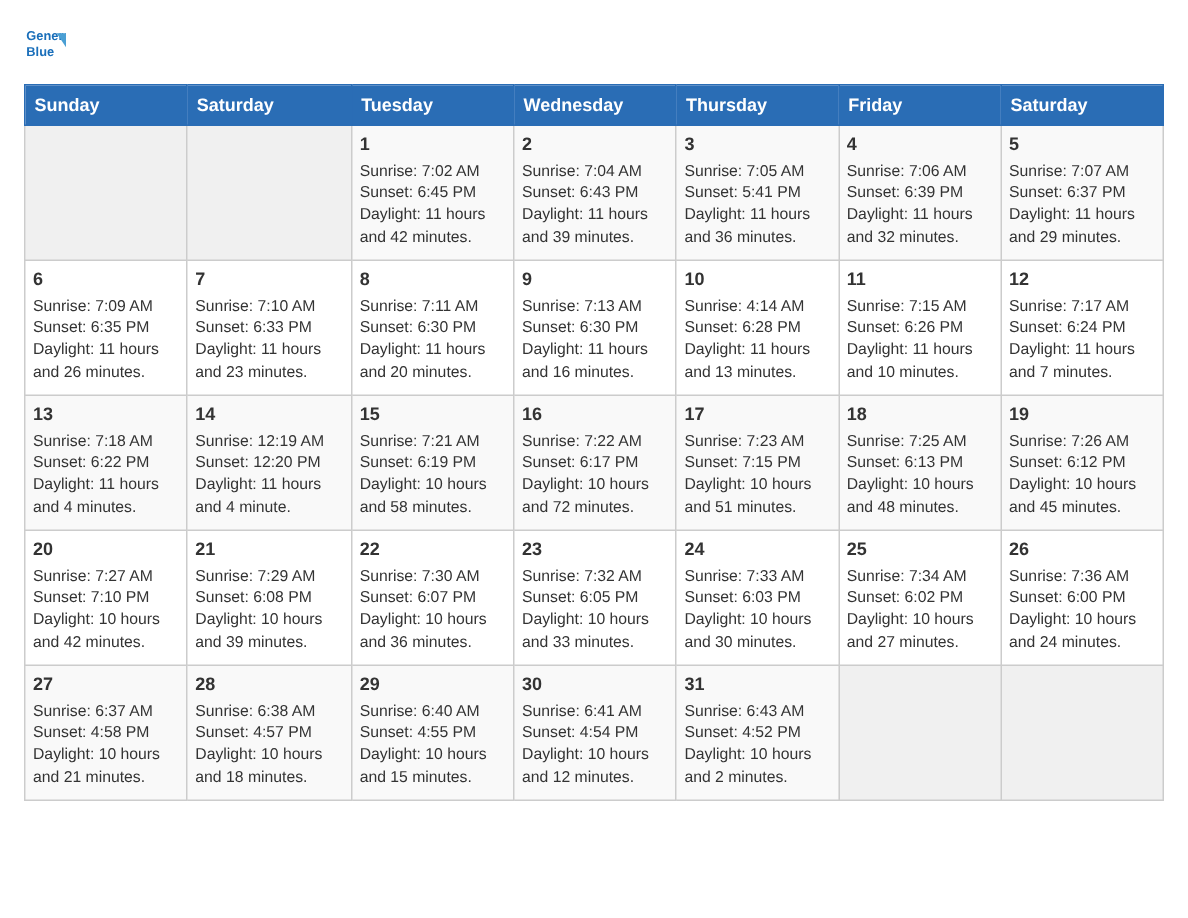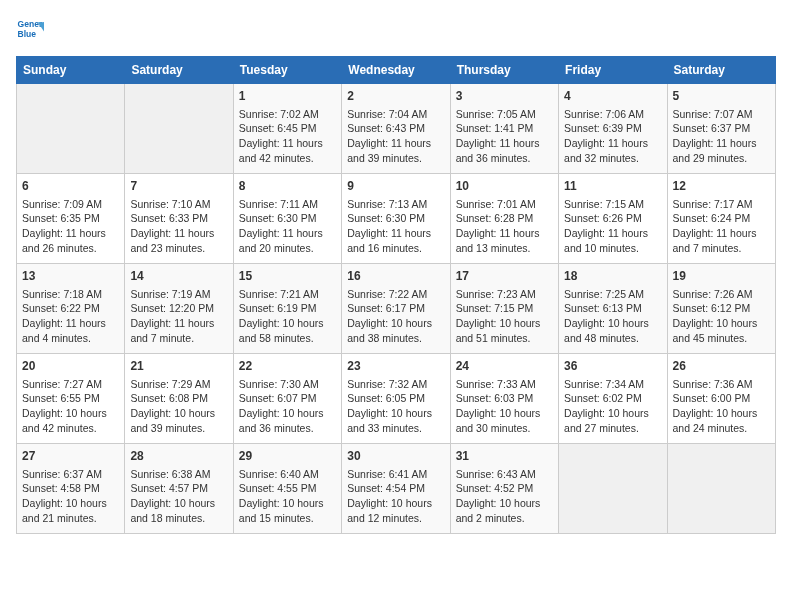--- a/index.html
+++ b/index.html
@@ -139,21 +139,21 @@
         <td>
           <span class="day-num">2</span>
           <div>Sunrise: 7:04 AM</div>
           <div>Sunset: 6:43 PM</div>
           <div>Daylight: 11 hours</div>
           <div>and 39 minutes.</div>
         </td>
         <td>
           <span class="day-num">3</span>
           <div>Sunrise: 7:05 AM</div>
-          <div>Sunset: 1:41 PM</div>
+          <div>Sunset: 5:41 PM</div>
           <div>Daylight: 11 hours</div>
           <div>and 36 minutes.</div>
         </td>
         <td>
           <span class="day-num">4</span>
           <div>Sunrise: 7:06 AM</div>
           <div>Sunset: 6:39 PM</div>
           <div>Daylight: 11 hours</div>
           <div>and 32 minutes.</div>
         </td>
@@ -189,21 +189,21 @@
         </td>
         <td>
           <span class="day-num">9</span>
           <div>Sunrise: 7:13 AM</div>
           <div>Sunset: 6:30 PM</div>
           <div>Daylight: 11 hours</div>
           <div>and 16 minutes.</div>
         </td>
         <td>
           <span class="day-num">10</span>
-          <div>Sunrise: 7:01 AM</div>
+          <div>Sunrise: 4:14 AM</div>
           <div>Sunset: 6:28 PM</div>
           <div>Daylight: 11 hours</div>
           <div>and 13 minutes.</div>
         </td>
         <td>
           <span class="day-num">11</span>
           <div>Sunrise: 7:15 AM</div>
           <div>Sunset: 6:26 PM</div>
           <div>Daylight: 11 hours</div>
           <div>and 10 minutes.</div>
@@ -219,38 +219,38 @@
       <tr>
         <td>
           <span class="day-num">13</span>
           <div>Sunrise: 7:18 AM</div>
           <div>Sunset: 6:22 PM</div>
           <div>Daylight: 11 hours</div>
           <div>and 4 minutes.</div>
         </td>
         <td>
           <span class="day-num">14</span>
-          <div>Sunrise: 7:19 AM</div>
+          <div>Sunrise: 12:19 AM</div>
           <div>Sunset: 12:20 PM</div>
           <div>Daylight: 11 hours</div>
-          <div>and 7 minute.</div>
+          <div>and 4 minute.</div>
         </td>
         <td>
           <span class="day-num">15</span>
           <div>Sunrise: 7:21 AM</div>
           <div>Sunset: 6:19 PM</div>
           <div>Daylight: 10 hours</div>
           <div>and 58 minutes.</div>
         </td>
         <td>
           <span class="day-num">16</span>
           <div>Sunrise: 7:22 AM</div>
           <div>Sunset: 6:17 PM</div>
           <div>Daylight: 10 hours</div>
-          <div>and 38 minutes.</div>
+          <div>and 72 minutes.</div>
         </td>
         <td>
           <span class="day-num">17</span>
           <div>Sunrise: 7:23 AM</div>
           <div>Sunset: 7:15 PM</div>
           <div>Daylight: 10 hours</div>
           <div>and 51 minutes.</div>
         </td>
         <td>
           <span class="day-num">18</span>
@@ -264,21 +264,21 @@
           <div>Sunrise: 7:26 AM</div>
           <div>Sunset: 6:12 PM</div>
           <div>Daylight: 10 hours</div>
           <div>and 45 minutes.</div>
         </td>
       </tr>
       <tr>
         <td>
           <span class="day-num">20</span>
           <div>Sunrise: 7:27 AM</div>
-          <div>Sunset: 6:55 PM</div>
+          <div>Sunset: 7:10 PM</div>
           <div>Daylight: 10 hours</div>
           <div>and 42 minutes.</div>
         </td>
         <td>
           <span class="day-num">21</span>
           <div>Sunrise: 7:29 AM</div>
           <div>Sunset: 6:08 PM</div>
           <div>Daylight: 10 hours</div>
           <div>and 39 minutes.</div>
         </td>
@@ -297,21 +297,21 @@
           <div>and 33 minutes.</div>
         </td>
         <td>
           <span class="day-num">24</span>
           <div>Sunrise: 7:33 AM</div>
           <div>Sunset: 6:03 PM</div>
           <div>Daylight: 10 hours</div>
           <div>and 30 minutes.</div>
         </td>
         <td>
-          <span class="day-num">36</span>
+          <span class="day-num">25</span>
           <div>Sunrise: 7:34 AM</div>
           <div>Sunset: 6:02 PM</div>
           <div>Daylight: 10 hours</div>
           <div>and 27 minutes.</div>
         </td>
         <td>
           <span class="day-num">26</span>
           <div>Sunrise: 7:36 AM</div>
           <div>Sunset: 6:00 PM</div>
           <div>Daylight: 10 hours</div>

